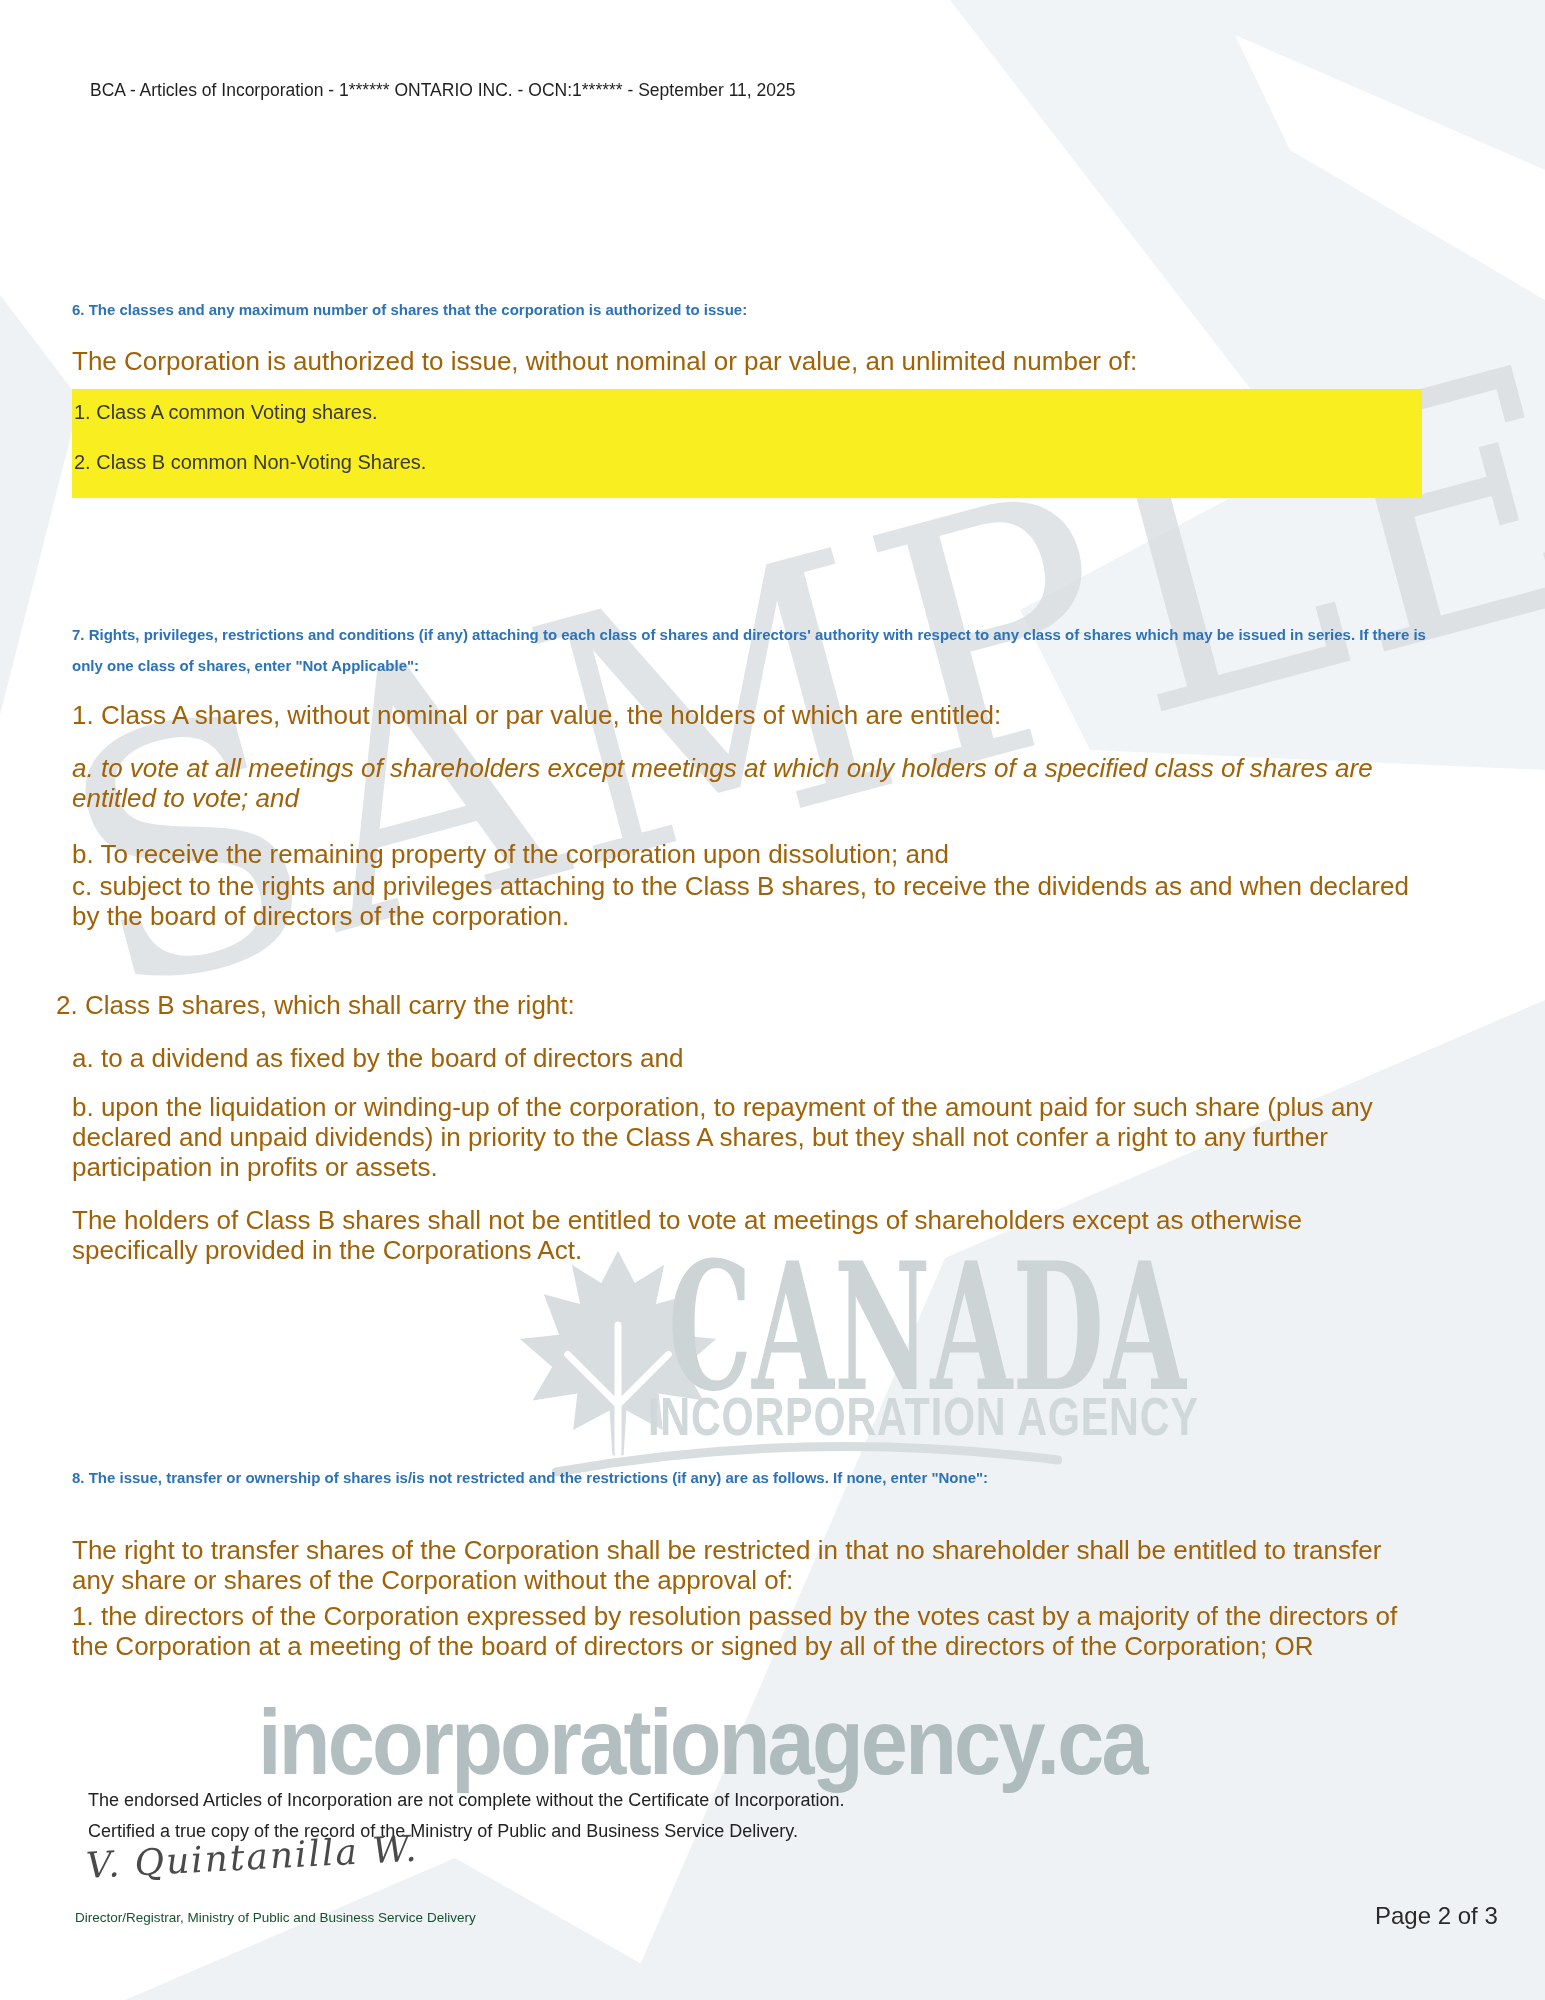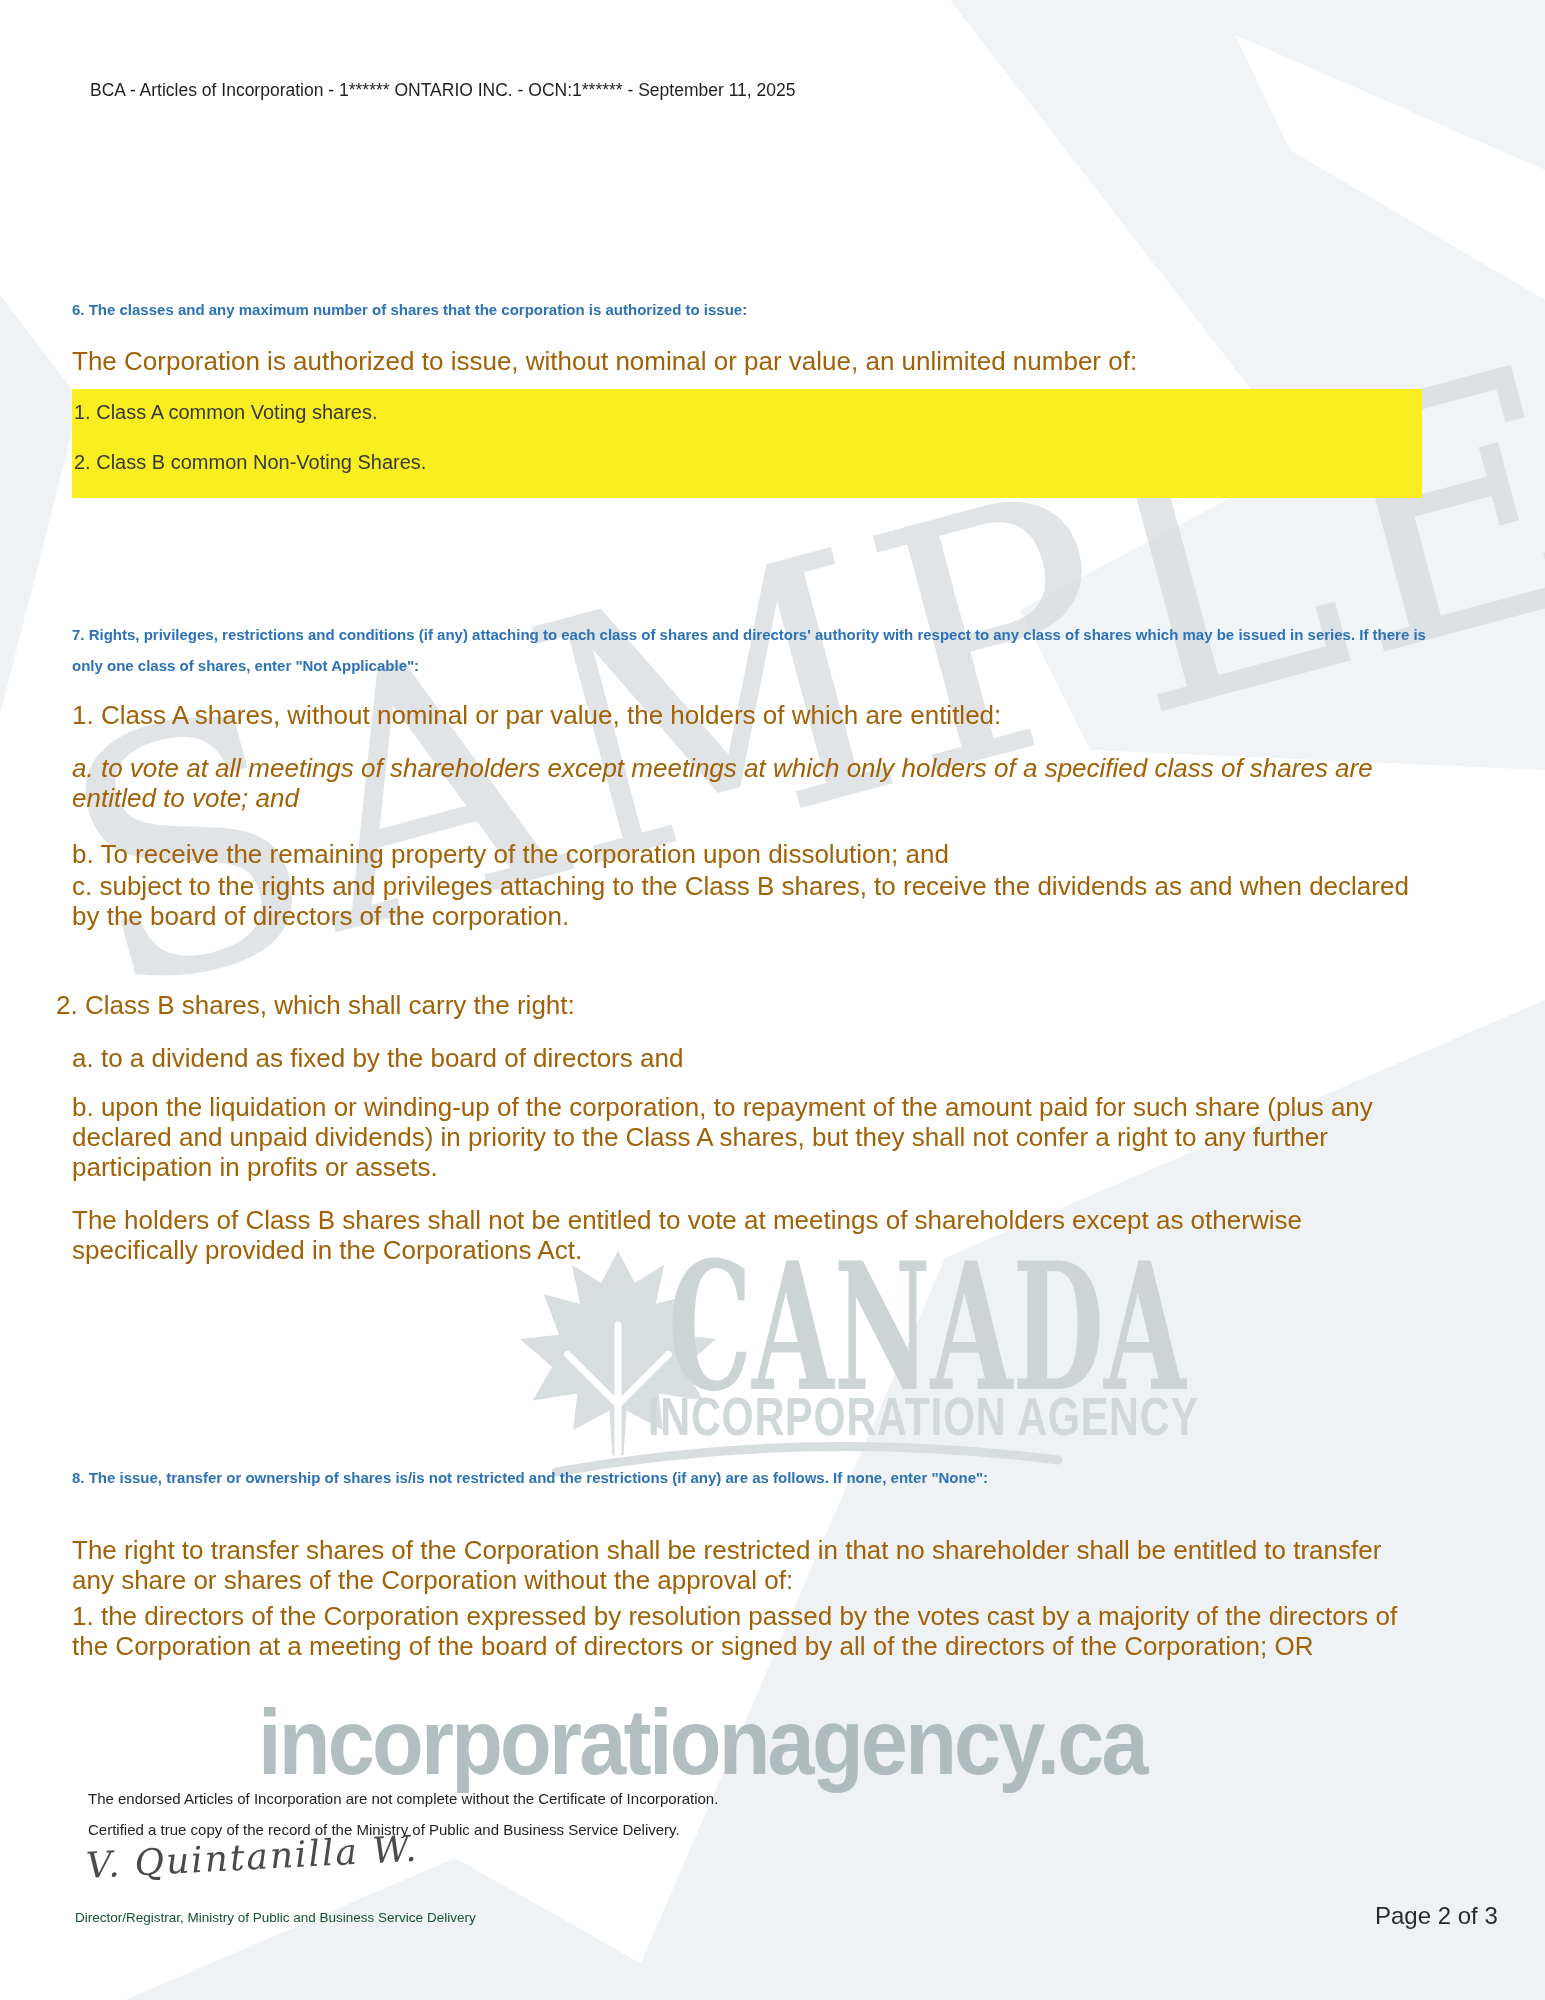--- a/index.html
+++ b/index.html
@@ -39,21 +39,21 @@
              transform:scaleX(.6);transform-origin:left top;}
   .wm-logo-sub{position:absolute;left:648px;top:1390px;font-weight:bold;font-size:53px;line-height:1;
              color:#d0d8da;white-space:nowrap;letter-spacing:1px;
              transform:scaleX(.78);transform-origin:left top;}
   .wm-site{position:absolute;left:258px;top:1694px;font-weight:bold;font-size:92px;line-height:1.05;
              color:#a5b3b5;opacity:.85;white-space:nowrap;letter-spacing:-3px;
              transform:scaleX(.92);transform-origin:left top;}
   .wm-leaf{position:absolute;left:478px;top:1248px;}
   .wm-swoosh{position:absolute;left:552px;top:1420px;}
 
-  .foot-note{font-size:15px;color:#222222;}
+  .foot-note{font-size:18px;color:#222222;}
   .fn1{left:88px;top:1790px;} .fn2{left:88px;top:1821px;}
   .signature{left:85px;top:1845px;font-family:"DejaVu Serif",serif;font-style:italic;
              font-size:36px;color:#4a4a4a;letter-spacing:2px;transform:rotate(-3deg);
              transform-origin:left top;}
   .sig-title{left:75px;top:1910px;font-size:13.5px;color:#14532d;}
   .page-num{left:1375px;top:1902px;font-size:24px;color:#2a2a2a;}
 </style>
 </head>
 <body>
 

